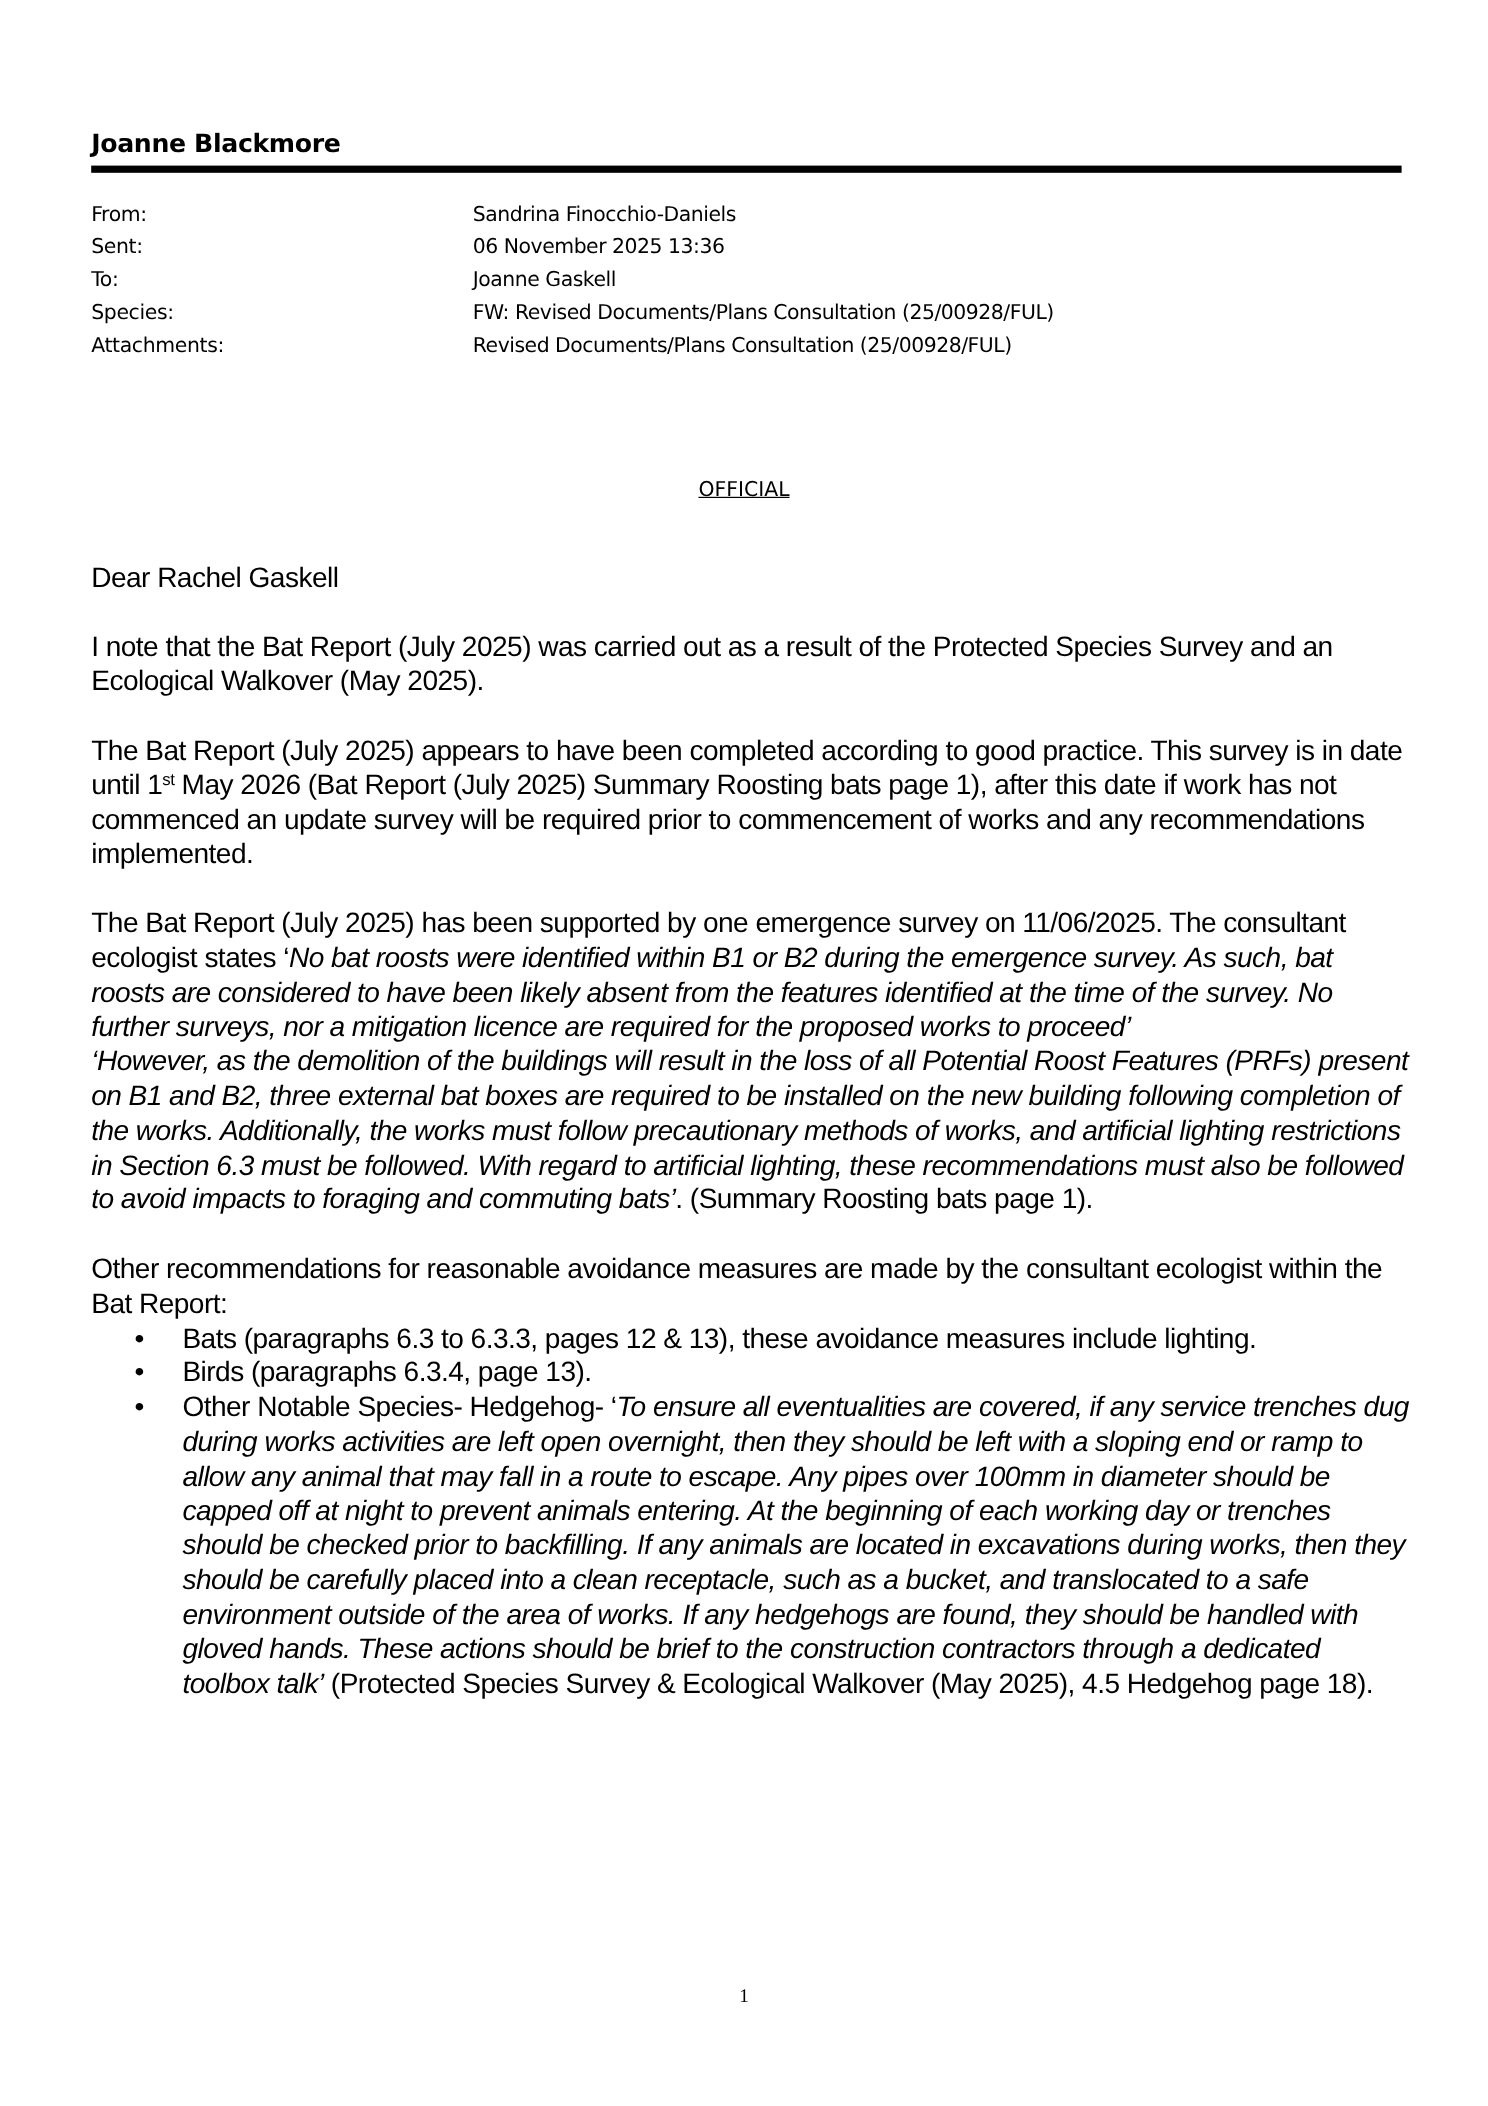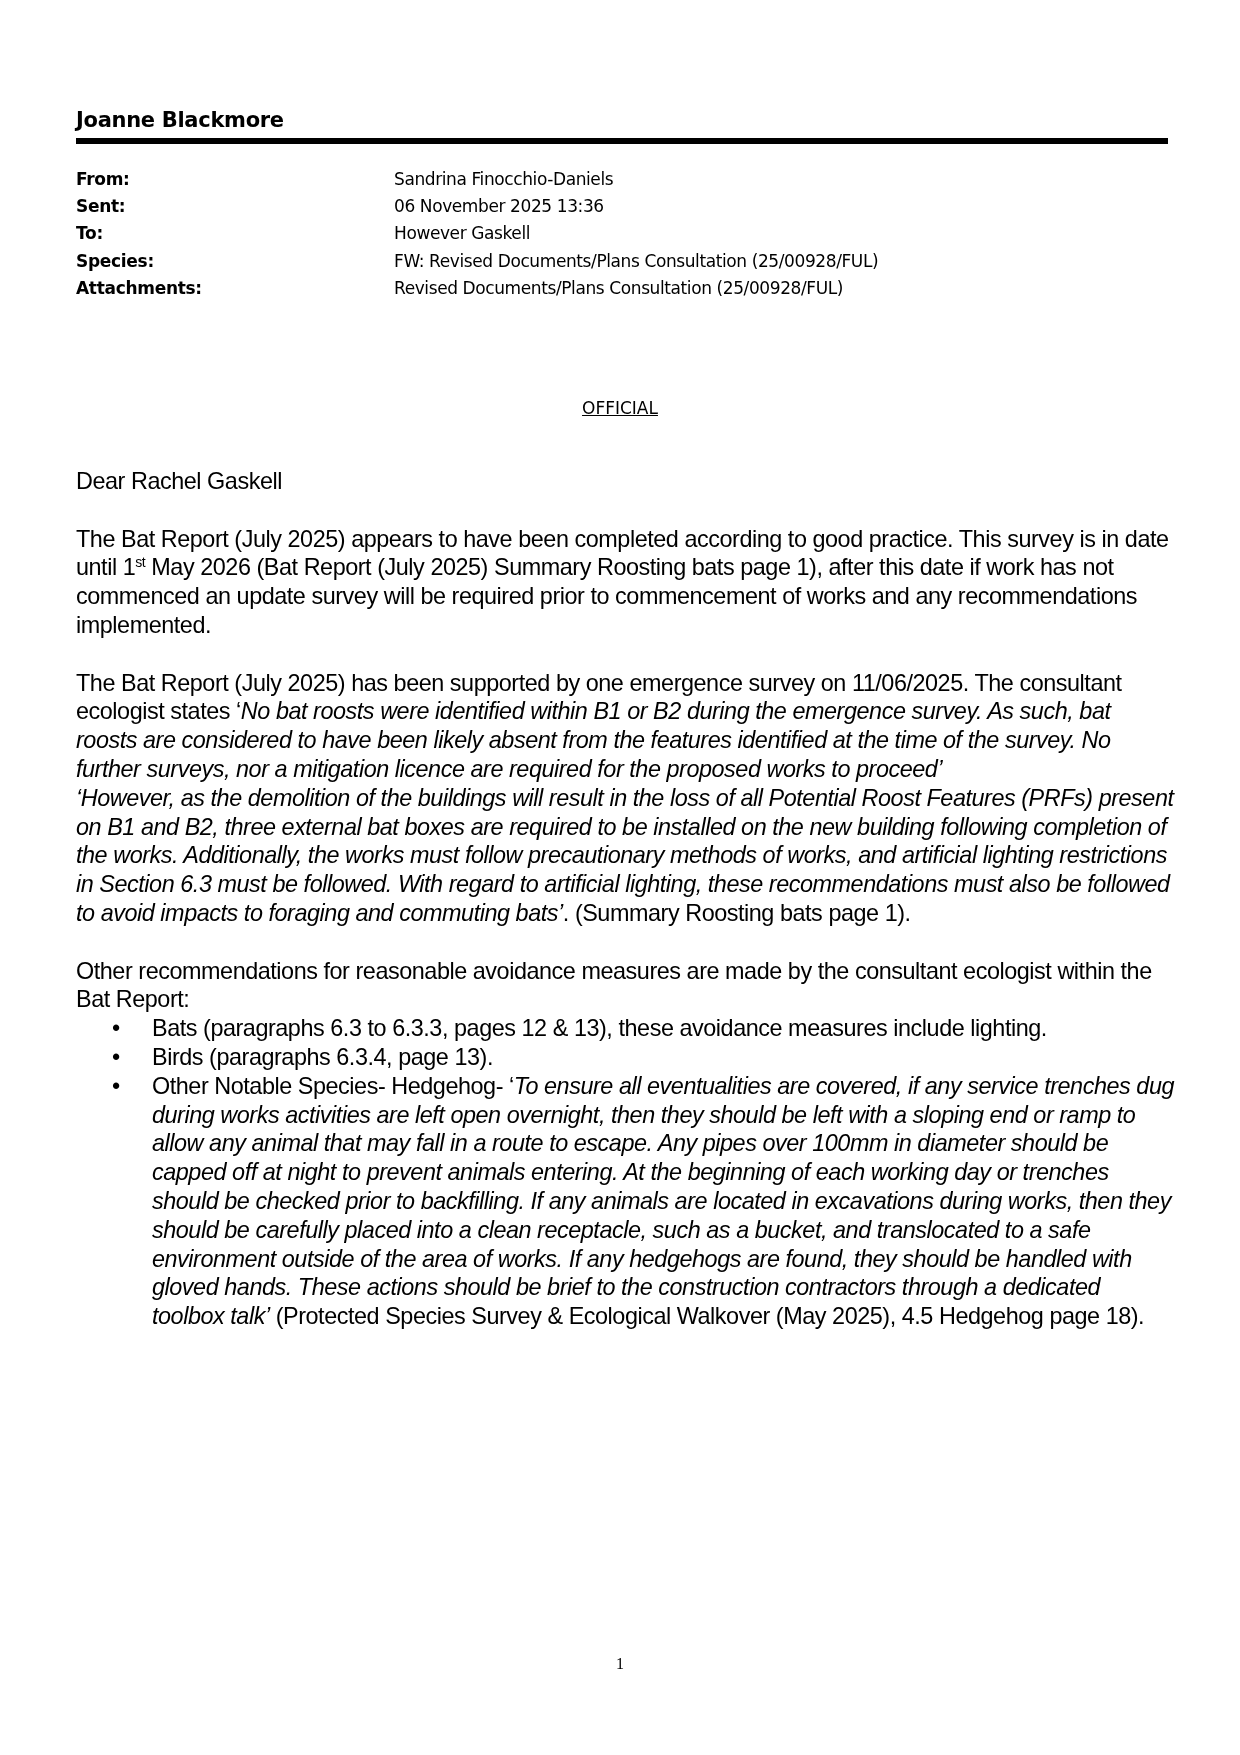--- a/index.html
+++ b/index.html
@@ -2,21 +2,21 @@
 <html><head>
 <meta charset="utf-8">
 <style>
   html, body { margin: 0; padding: 0; background: #ffffff; }
   body { width: 1240px; height: 1755px; position: relative; color: #000; }
   .page { position: absolute; left: 0; top: 0; width: 1240px; height: 1375px; }
   .owner { position: absolute; left: 76px; top: 108px; font-family: "DejaVu Sans", sans-serif; font-weight: bold; font-size: 21px; letter-spacing: -0.3px; }
   .rule { position: absolute; left: 76px; top: 138px; width: 1092px; height: 6px; background: #000; }
   .headers { position: absolute; left: 76px; top: 166px; font-family: "DejaVu Sans", sans-serif; font-size: 17px; line-height: 27.2px; }
   .hrow { display: flex; }
-  .hlabel { width: 318px; font-weight: bold; letter-spacing: -0.3px; }
+  .hlabel { width: 318px; font-weight: normal; letter-spacing: -0.3px; }
   .hval { letter-spacing: -0.4px; }
   .official { position: absolute; left: 0; width: 1240px; top: 398px; text-align: center; font-family: "DejaVu Sans", sans-serif; font-size: 17px; text-decoration: underline; }
   .body { position: absolute; left: 76px; top: 467px; width: 1100px; font-family: "Liberation Sans", sans-serif; font-size: 23.4px; line-height: 28.8px; letter-spacing: -0.45px; }
   .body p { margin: 0 0 28.8px 0; }
   .body i { }
   .body sup { font-size: 14px; line-height: 0; vertical-align: 8px; }
   .body ul { margin: 0; padding: 0; list-style: none; }
   .body li { position: relative; padding-left: 76px; }
   .body li::before { content: "•"; position: absolute; left: 36px; top: 0; }
   .pageno { position: absolute; left: 0; width: 1240px; top: 1655px; text-align: center; font-family: "Liberation Serif", serif; font-size: 16px; }
@@ -32,36 +32,37 @@
     <div class="hrow">
       <span class="hlabel">From:</span>
       <span class="hval">Sandrina Finocchio-Daniels</span>
     </div>
     <div class="hrow">
       <span class="hlabel">Sent:</span>
       <span class="hval">06 November 2025 13:36</span>
     </div>
     <div class="hrow">
       <span class="hlabel">To:</span>
-      <span class="hval">However Gaskell</span>
+      <span class="hval">Joanne Gaskell</span>
     </div>
     <div class="hrow">
       <span class="hlabel">Species:</span>
       <span class="hval">FW: Revised Documents/Plans Consultation (25/00928/FUL)</span>
     </div>
     <div class="hrow">
       <span class="hlabel">Attachments:</span>
       <span class="hval">Revised Documents/Plans Consultation (25/00928/FUL)</span>
     </div>
   </div>
 
   <div class="official">OFFICIAL</div>
 
   <div class="body">
     <p>Dear Rachel Gaskell</p>
+    <p>I note that the Bat Report (July 2025) was carried out as a result of the Protected Species Survey and an Ecological Walkover (May 2025).</p>
     <p><span>The Bat Report (July 2025) appears to have been completed according to good practice. This survey is in date until 1</span><sup>st</sup><span> May 2026 (Bat Report (July 2025) Summary Roosting bats page 1), after this date if work has not commenced an update survey will be required prior to commencement of works and any recommendations implemented.</span></p>
     <p><span>The Bat Report (July 2025) has been supported by one emergence survey on 11/06/2025. The consultant ecologist states ‘</span><i>No bat roosts were identified within B1 or B2 during the emergence survey. As such, bat roosts are considered to have been likely absent from the features identified at the time of the survey. No further surveys, nor a mitigation licence are required for the proposed works to proceed’</i><br><i>‘However, as the demolition of the buildings will result in the loss of all Potential Roost Features (PRFs) present on B1 and B2, three external bat boxes are required to be installed on the new building following completion of the works. Additionally, the works must follow precautionary methods of works, and artificial lighting restrictions in Section 6.3 must be followed. With regard to artificial lighting, these recommendations must also be followed to avoid impacts to foraging and commuting bats’</i><span>. (Summary Roosting bats page 1).</span></p>
     <div>Other recommendations for reasonable avoidance measures are made by the consultant ecologist within the Bat Report:</div>
     <ul>
       <li><span>Bats (paragraphs 6.3 to 6.3.3, pages 12 &amp; 13), these avoidance measures include lighting.</span></li>
       <li><span>Birds (paragraphs 6.3.4, page 13).</span></li>
       <li><span>Other Notable Species- Hedgehog- ‘</span><i>To ensure all eventualities are covered, if any service trenches dug during works activities are left open overnight, then they should be left with a sloping end or ramp to allow any animal that may fall in a route to escape. Any pipes over 100mm in diameter should be capped off at night to prevent animals entering. At the beginning of each working day or trenches should be checked prior to backfilling. If any animals are located in excavations during works, then they should be carefully placed into a clean receptacle, such as a bucket, and translocated to a safe environment outside of the area of works. If any hedgehogs are found, they should be handled with gloved hands. These actions should be brief to the construction contractors through a dedicated toolbox talk’</i><span> (Protected Species Survey &amp; Ecological Walkover (May 2025), 4.5 Hedgehog page 18).</span></li>
     </ul>
   </div>
 

